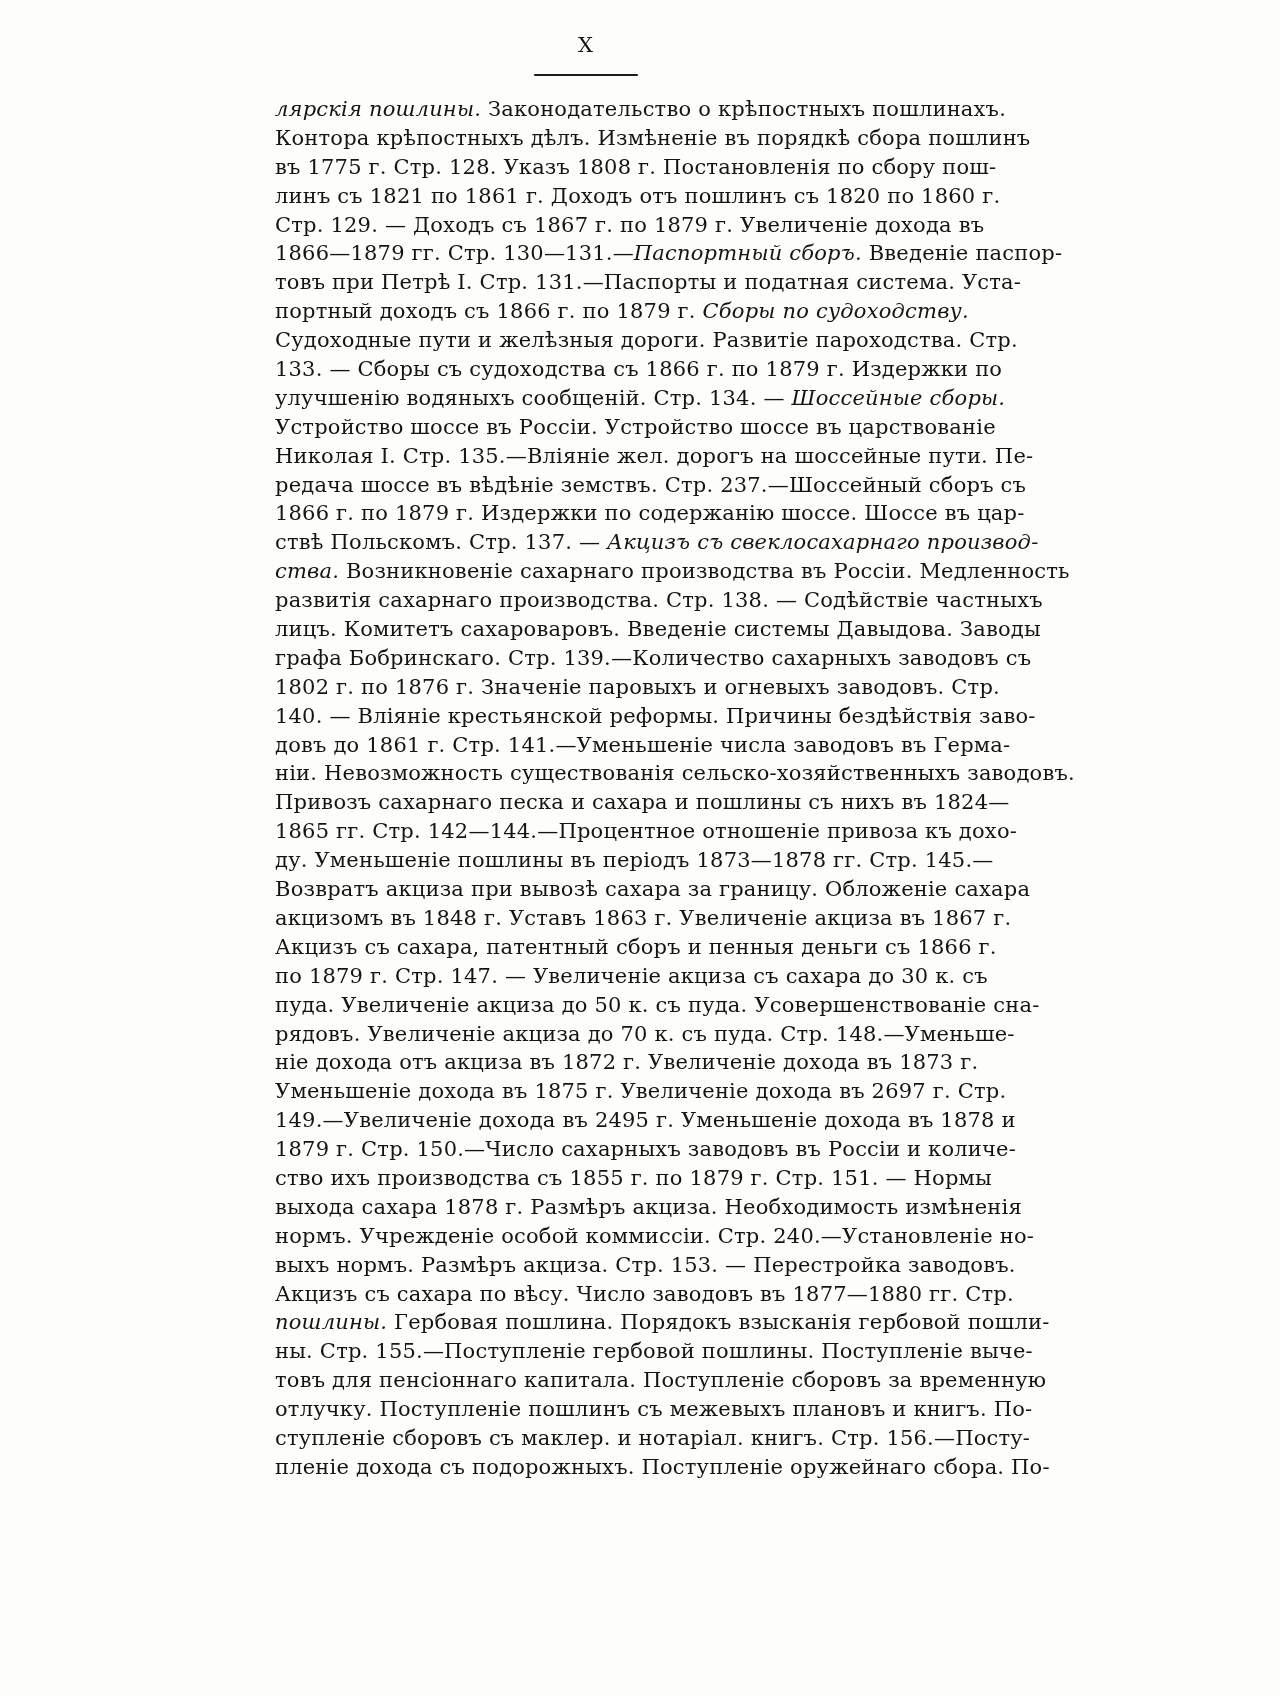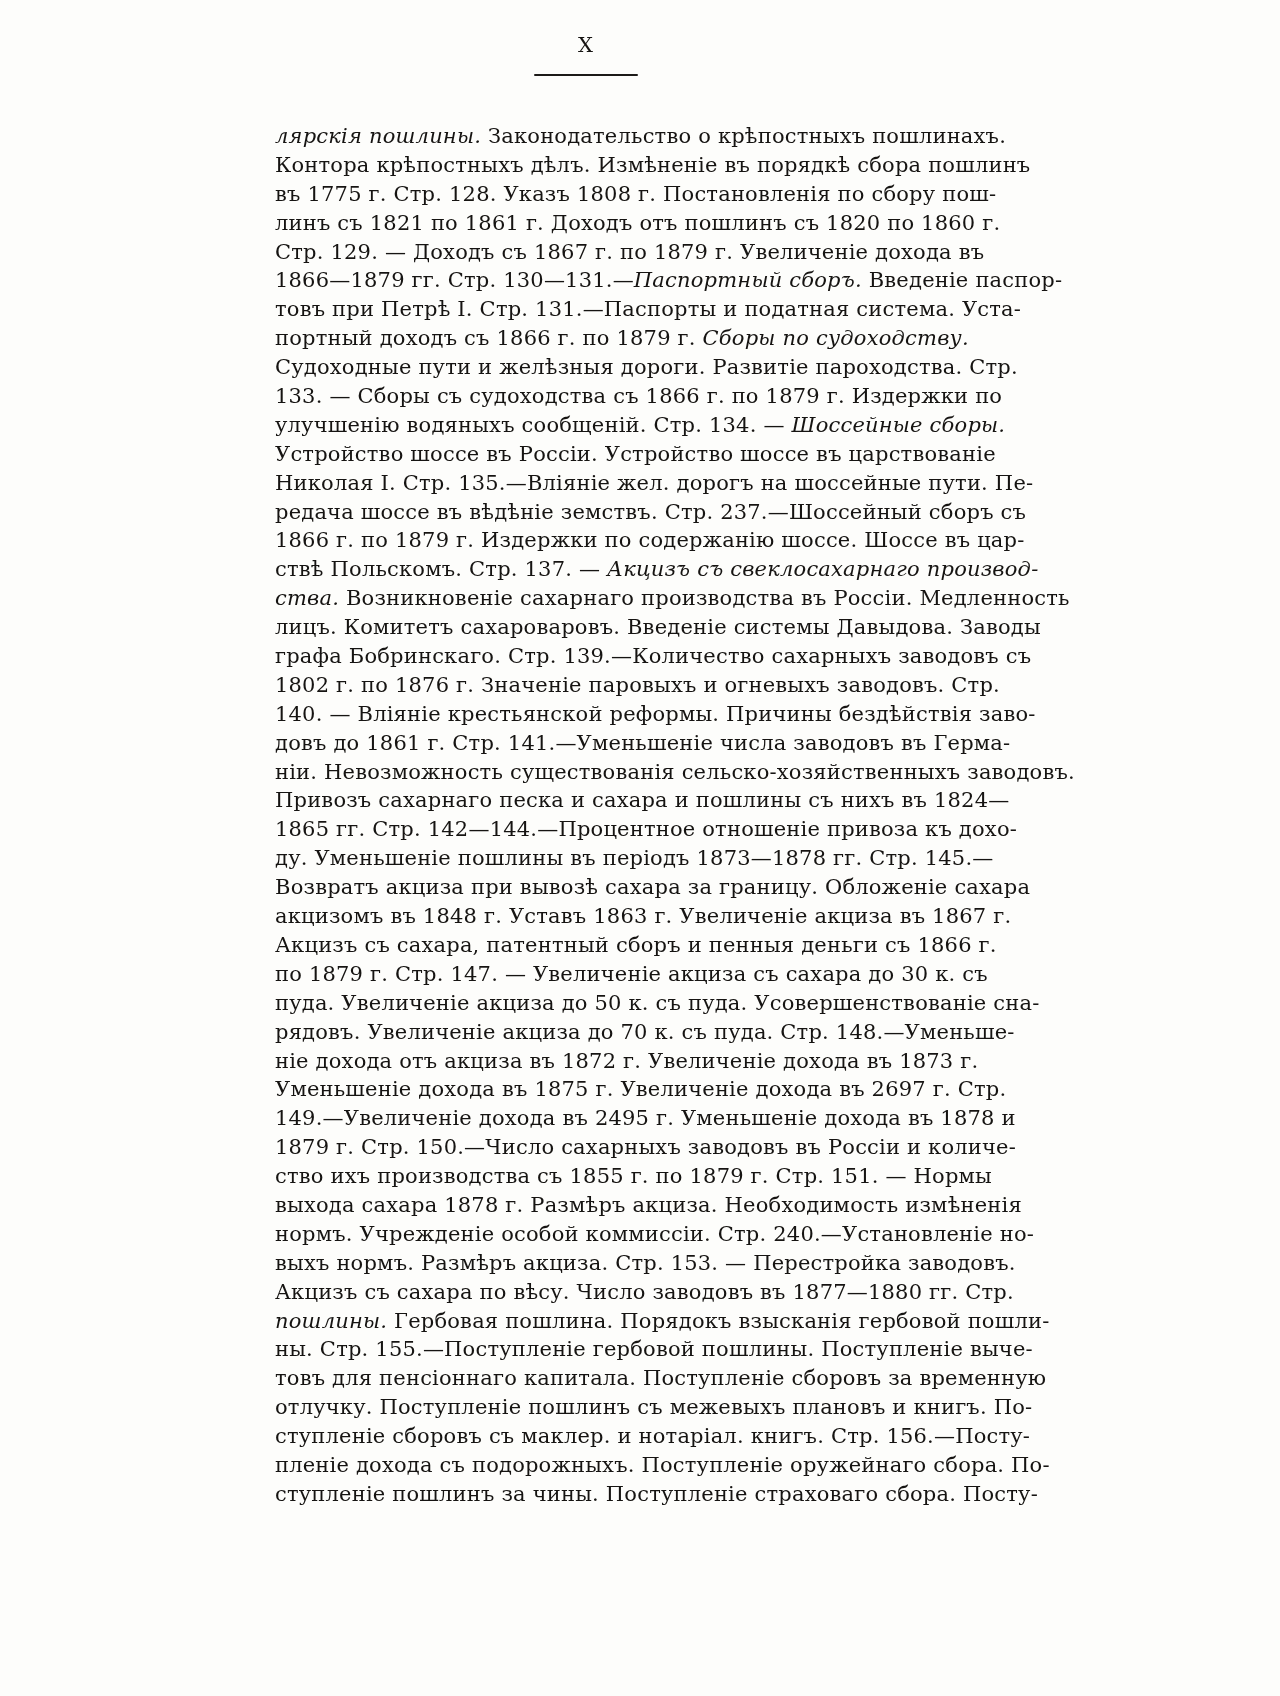--- a/index.html
+++ b/index.html
@@ -30,21 +30,20 @@
     height: 2px;
     background: #1c1a18;
     border-radius: 1px;
   }
   .text-block {
     position: absolute;
     top: 95px;
     left: 275px;
     width: 662px;
     font-size: 21px;
-    margin-top: 27px;
   }
   .line {
     height: 28.9px;
     line-height: 28.9px;
     white-space: nowrap;
     text-align: justify;
     text-align-last: justify;
     -moz-text-align-last: justify;
     letter-spacing: 0.2px;
   }
@@ -67,20 +66,21 @@
       <div class="line"><span>портный доходъ съ 1866 г. по 1879 г. </span><span class="it">Сборы по судоходству.</span></div>
       <div class="line"><span>Судоходные пути и желѣзныя дороги. Развитіе пароходства. Стр.</span></div>
       <div class="line"><span>133. — Сборы съ судоходства съ 1866 г. по 1879 г. Издержки по</span></div>
       <div class="line"><span>улучшенію водяныхъ сообщеній. Стр. 134. — </span><span class="it">Шоссейные сборы.</span></div>
       <div class="line"><span>Устройство шоссе въ Россіи. Устройство шоссе въ царствованіе</span></div>
       <div class="line"><span>Николая I. Стр. 135.—Вліяніе жел. дорогъ на шоссейные пути. Пе-</span></div>
       <div class="line"><span>редача шоссе въ вѣдѣніе земствъ. Стр. 237.—Шоссейный сборъ съ</span></div>
       <div class="line"><span>1866 г. по 1879 г. Издержки по содержанію шоссе. Шоссе въ цар-</span></div>
       <div class="line"><span>ствѣ Польскомъ. Стр. 137. — </span><span class="it">Акцизъ съ свеклосахарнаго производ-</span></div>
       <div class="line"><span class="it">ства.</span><span> Возникновеніе сахарнаго производства въ Россіи. Медленность</span></div>
+      <div class="line"><span>развитія сахарнаго производства. Стр. 138. — Содѣйствіе частныхъ</span></div>
       <div class="line"><span>лицъ. Комитетъ сахароваровъ. Введеніе системы Давыдова. Заводы</span></div>
       <div class="line"><span>графа Бобринскаго. Стр. 139.—Количество сахарныхъ заводовъ съ</span></div>
       <div class="line"><span>1802 г. по 1876 г. Значеніе паровыхъ и огневыхъ заводовъ. Стр.</span></div>
       <div class="line"><span>140. — Вліяніе крестьянской реформы. Причины бездѣйствія заво-</span></div>
       <div class="line"><span>довъ до 1861 г. Стр. 141.—Уменьшеніе числа заводовъ въ Герма-</span></div>
       <div class="line"><span>ніи. Невозможность существованія сельско-хозяйственныхъ заводовъ.</span></div>
       <div class="line"><span>Привозъ сахарнаго песка и сахара и пошлины съ нихъ въ 1824—</span></div>
       <div class="line"><span>1865 гг. Стр. 142—144.—Процентное отношеніе привоза къ дохо-</span></div>
       <div class="line"><span>ду. Уменьшеніе пошлины въ періодъ 1873—1878 гг. Стр. 145.—</span></div>
       <div class="line"><span>Возвратъ акциза при вывозѣ сахара за границу. Обложеніе сахара</span></div>
@@ -97,15 +97,14 @@
       <div class="line"><span>выхода сахара 1878 г. Размѣръ акциза. Необходимость измѣненія</span></div>
       <div class="line"><span>нормъ. Учрежденіе особой коммиссіи. Стр. 240.—Установленіе но-</span></div>
       <div class="line"><span>выхъ нормъ. Размѣръ акциза. Стр. 153. — Перестройка заводовъ.</span></div>
       <div class="line"><span>Акцизъ съ сахара по вѣсу. Число заводовъ въ 1877—1880 гг. Стр.</span></div>
       <div class="line"><span class="it">пошлины.</span><span> Гербовая пошлина. Порядокъ взысканія гербовой пошли-</span></div>
       <div class="line"><span>ны. Стр. 155.—Поступленіе гербовой пошлины. Поступленіе выче-</span></div>
       <div class="line"><span>товъ для пенсіоннаго капитала. Поступленіе сборовъ за временную</span></div>
       <div class="line"><span>отлучку. Поступленіе пошлинъ съ межевыхъ плановъ и книгъ. По-</span></div>
       <div class="line"><span>ступленіе сборовъ съ маклер. и нотаріал. книгъ. Стр. 156.—Посту-</span></div>
       <div class="line"><span>пленіе дохода съ подорожныхъ. Поступленіе оружейнаго сбора. По-</span></div>
-      <div class="line"><span>ступленіе пошлинъ за чины. Поступленіе страховаго сбора. Посту-</span></div>
     </div>
 </div>
 
 </body></html>

